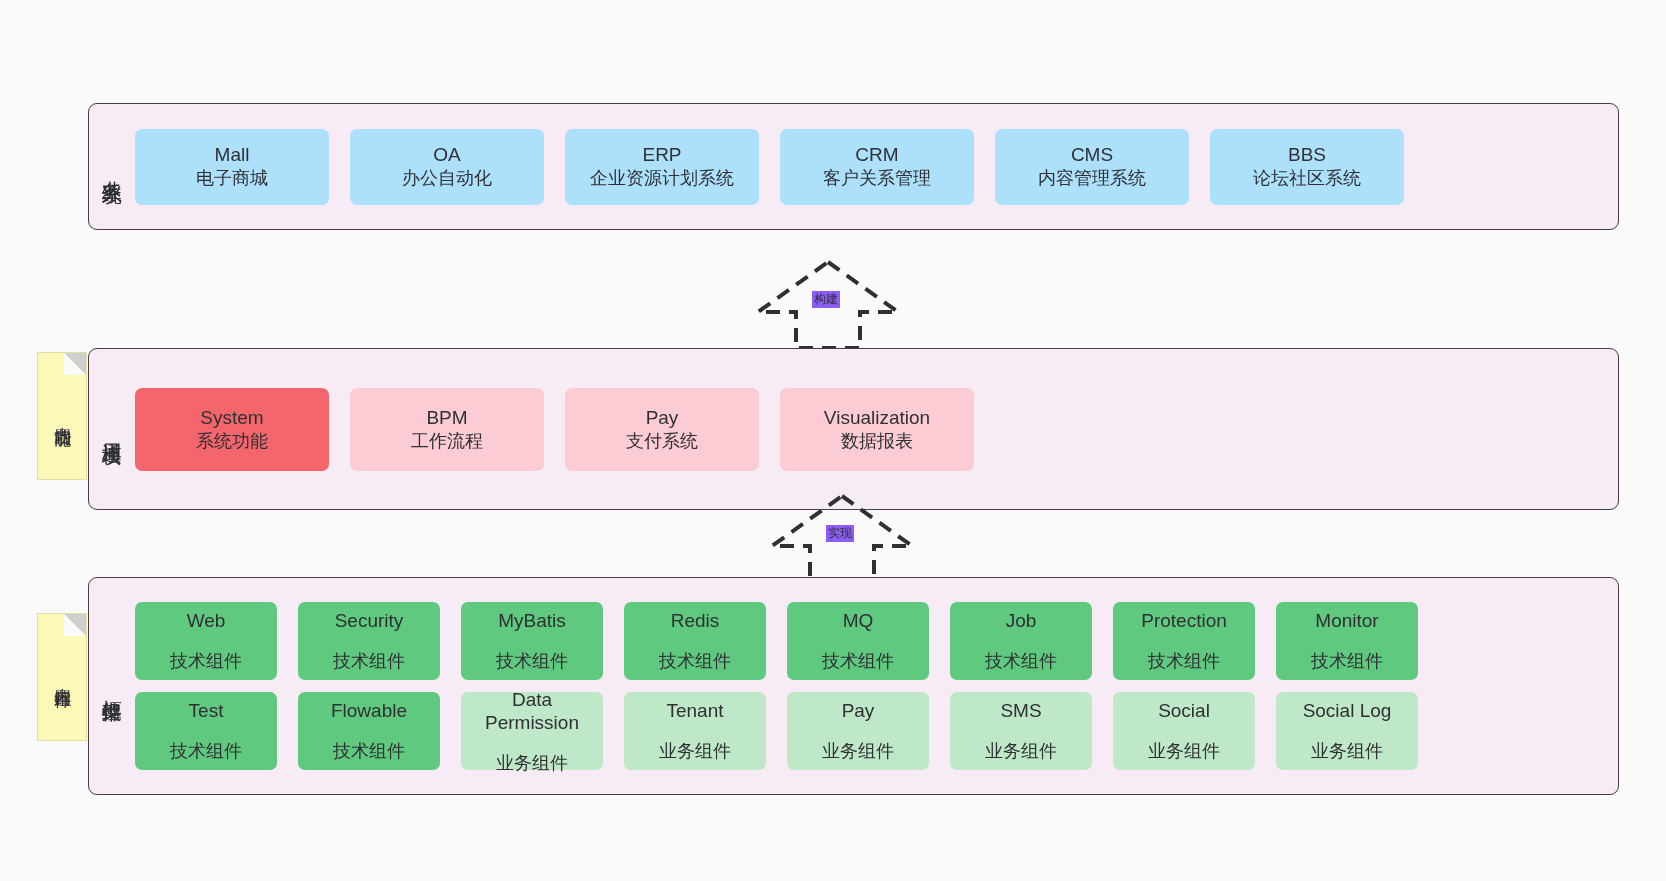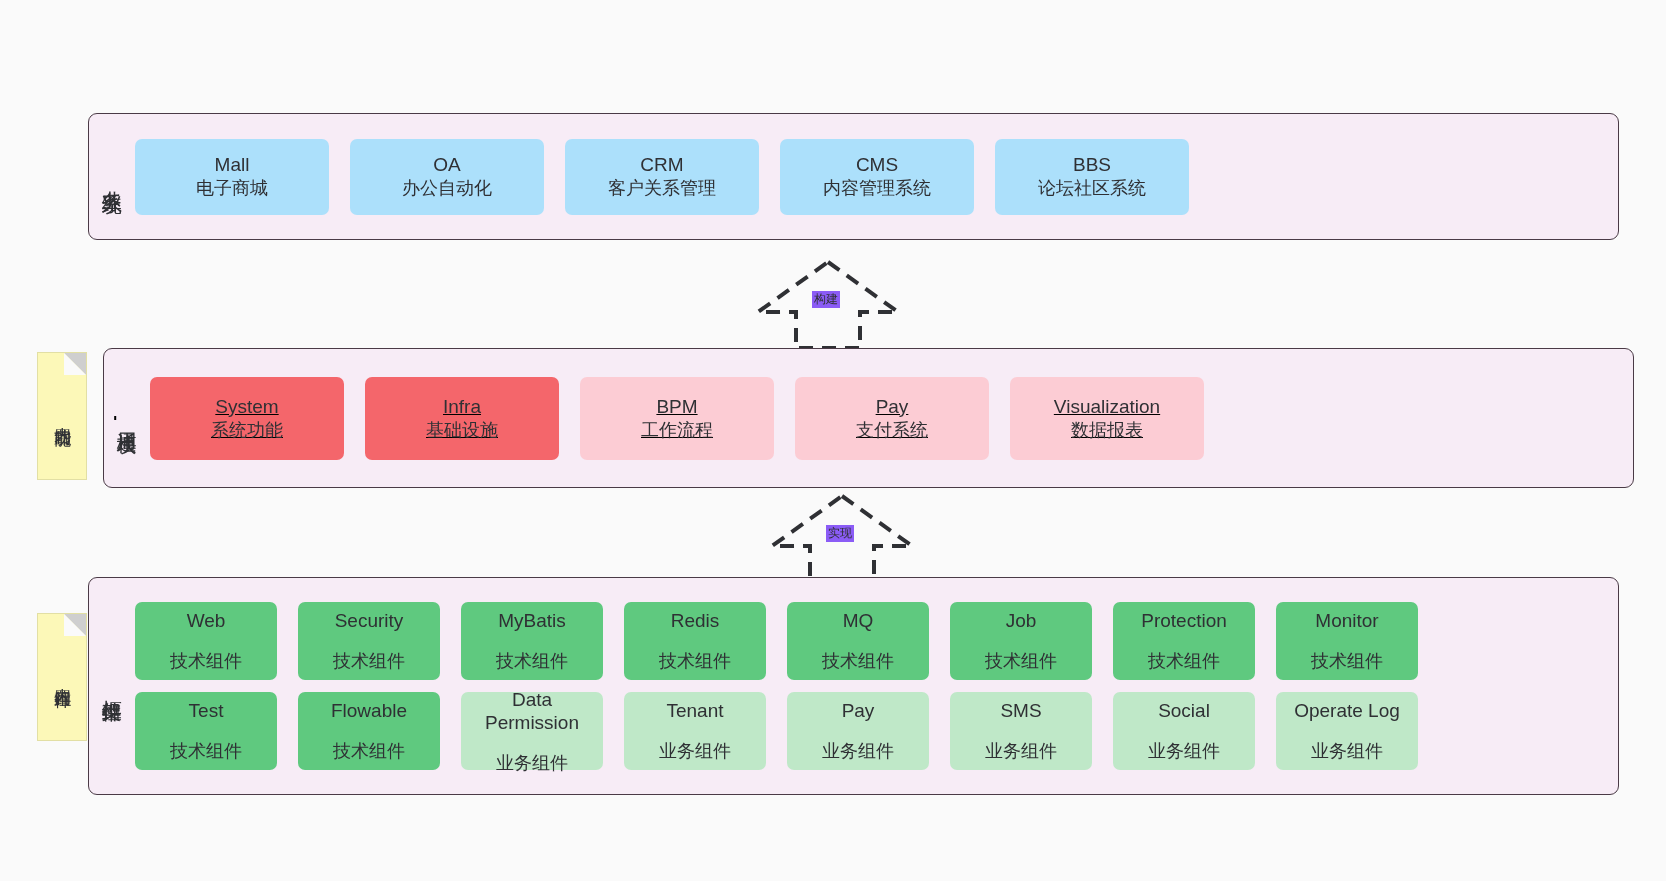--- a/index.html
+++ b/index.html
@@ -69,25 +69,25 @@
   .card .en { font-size: 19px; }
   .card .cn { font-size: 18px; }
 
   .c-blue       { background: #ace0fb; }
   .c-red        { background: #f4666b; }
   .c-pink       { background: #fcccd4; text-align: right; }
   .c-green      { background: #5fc97f; }
   .c-lightgreen { background: #bfe8c8; }
 
   
-  #layer-business { left: 88px; top: 113px; width: 1531px; height: 127px; }
+  #layer-business { left: 88px; top: 103px; width: 1531px; height: 127px; }
   #layer-business .card { width: 194px; height: 76px; }
 
   
-  #layer-modules { left: 103px; top: 348px; width: 1531px; height: 140px; text-decoration: underline; }
+  #layer-modules { left: 88px; top: 348px; width: 1531px; height: 162px; }
   #layer-modules .card { width: 194px; height: 83px; }
 
   
   #layer-framework { left: 88px; top: 577px; width: 1531px; height: 218px; }
   #layer-framework .layer-body { gap: 12px; }
   #layer-framework .card { width: 142px; height: 78px; gap: 17px; }
 
   
   .note {
     position: absolute;
@@ -150,20 +150,24 @@
       <div class="row">
         <div class="card c-blue">
           <span class="en">Mall</span>
           <span class="cn">电子商城</span>
         </div>
         <div class="card c-blue">
           <span class="en">OA</span>
           <span class="cn">办公自动化</span>
         </div>
         <div class="card c-blue">
+          <span class="en">ERP</span>
+          <span class="cn">企业资源计划系统</span>
+        </div>
+        <div class="card c-blue">
           <span class="en">CRM</span>
           <span class="cn">客户关系管理</span>
         </div>
         <div class="card c-blue">
           <span class="en">CMS</span>
           <span class="cn">内容管理系统</span>
         </div>
         <div class="card c-blue">
           <span class="en">BBS</span>
           <span class="cn">论坛社区系统</span>
@@ -178,24 +182,20 @@
   <div class="arrow-label" id="arrow-build-label">构建</div>
 
   <div class="layer" id="layer-modules">
     <div class="layer-title">通用模块</div>
     <div class="layer-body">
       <div class="row">
         <div class="card c-red">
           <span class="en">System</span>
           <span class="cn">系统功能</span>
         </div>
-        <div class="card c-red">
-          <span class="en">Infra</span>
-          <span class="cn">基础设施</span>
-        </div>
         <div class="card c-pink">
           <span class="en">BPM</span>
           <span class="cn">工作流程</span>
         </div>
         <div class="card c-pink">
           <span class="en">Pay</span>
           <span class="cn">支付系统</span>
         </div>
         <div class="card c-pink">
           <span class="en">Visualization</span>
@@ -276,21 +276,21 @@
         </div>
         <div class="card c-lightgreen">
           <span class="en">SMS</span>
           <span class="cn">业务组件</span>
         </div>
         <div class="card c-lightgreen">
           <span class="en">Social</span>
           <span class="cn">业务组件</span>
         </div>
         <div class="card c-lightgreen">
-          <span class="en">Operate Log</span>
+          <span class="en">Social Log</span>
           <span class="cn">业务组件</span>
         </div>
       </div>
 
     </div>
   </div>
 
   <div class="note" id="note-components">
     <span>内置组件</span>
   </div>

